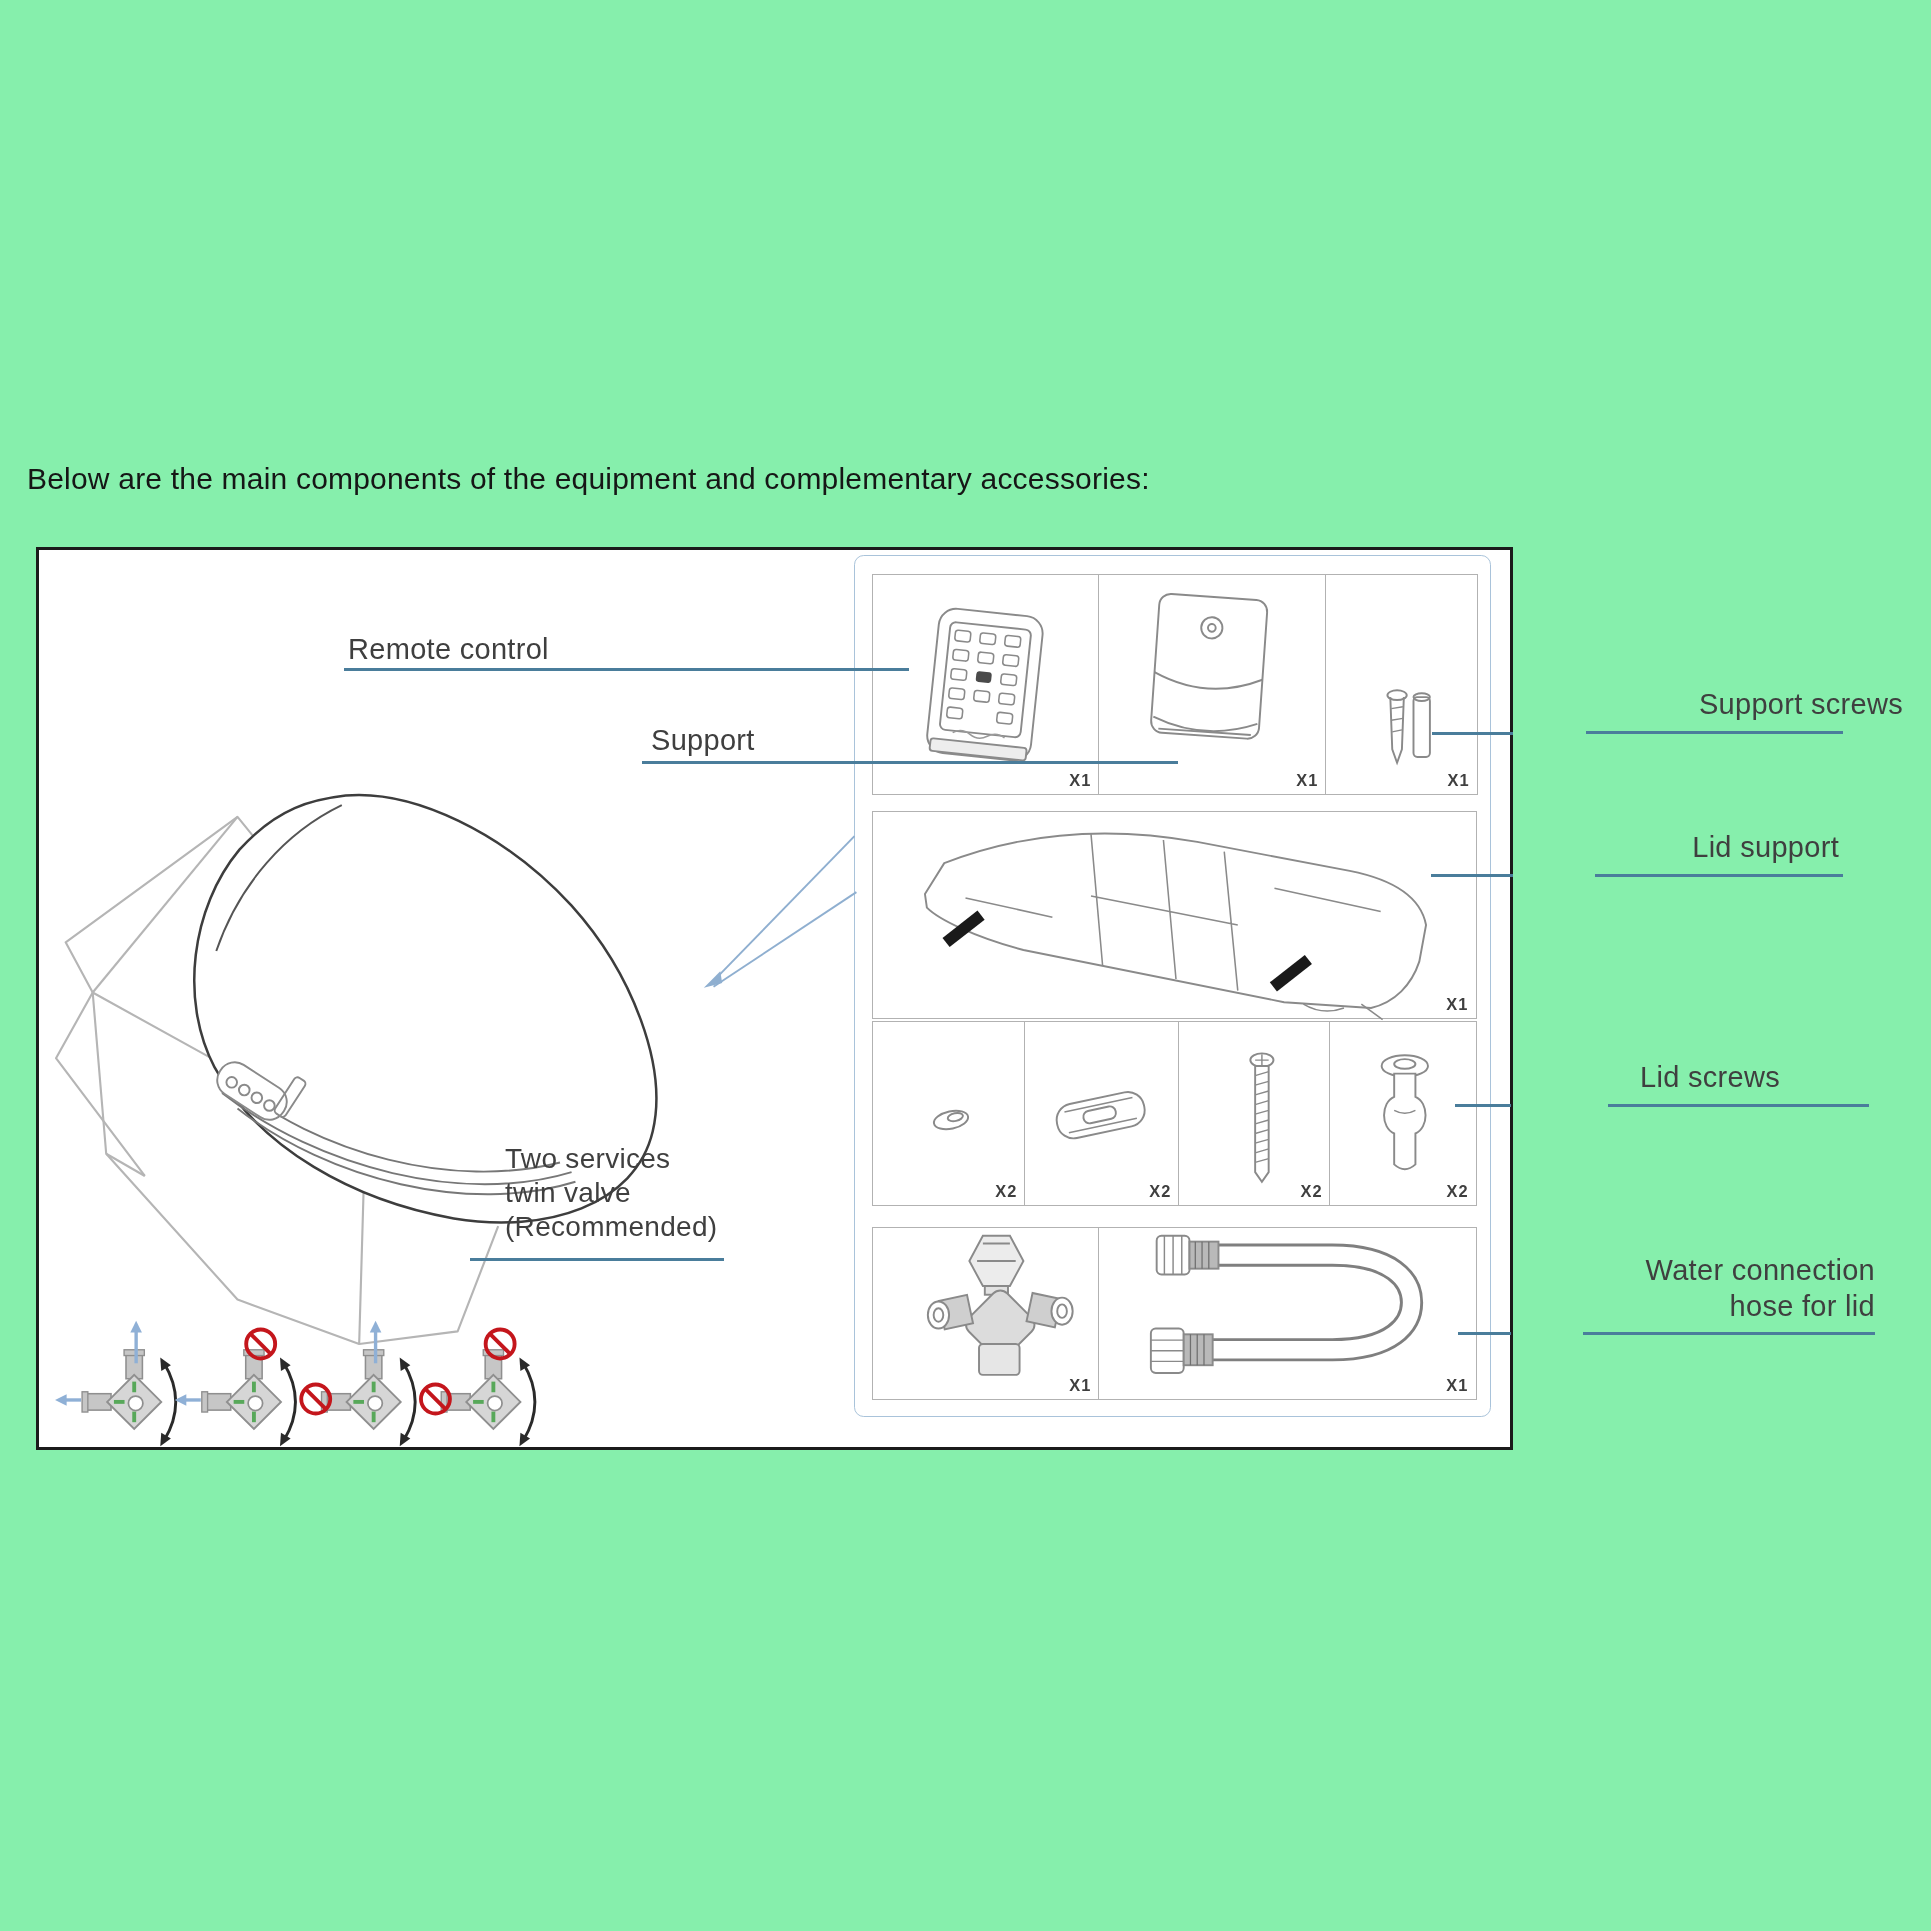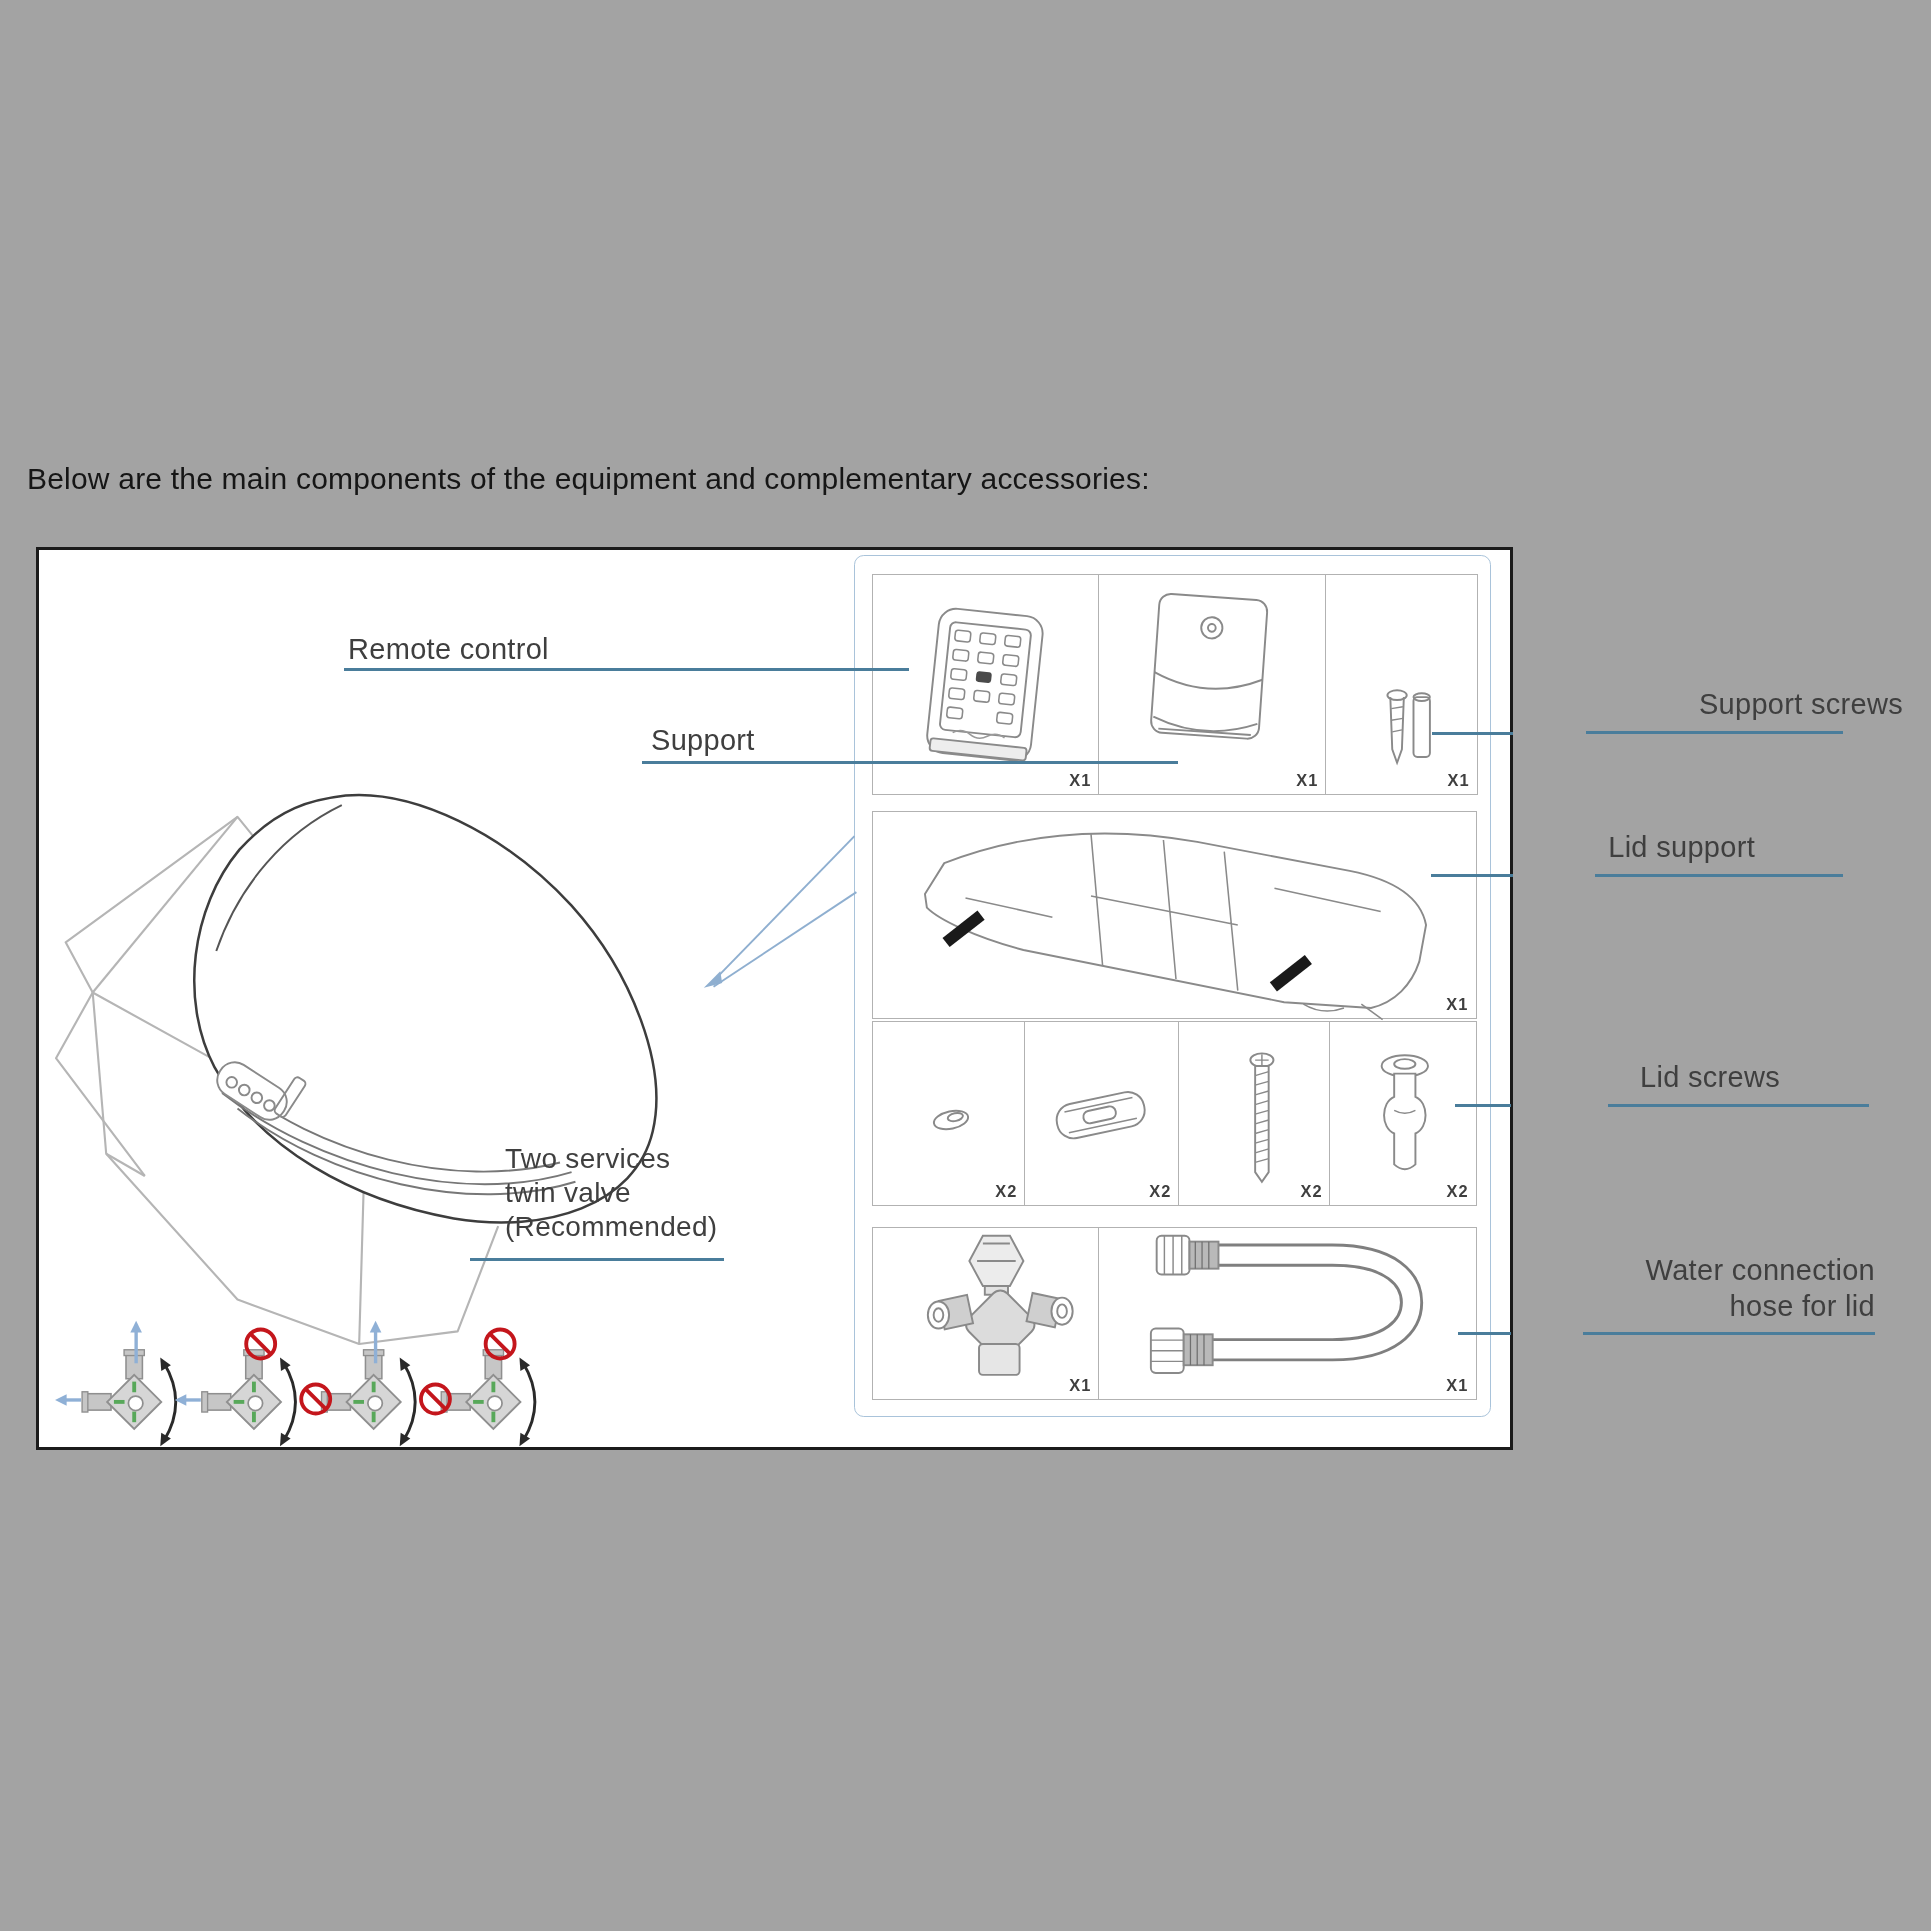--- a/index.html
+++ b/index.html
@@ -1,16 +1,16 @@
 <!DOCTYPE html>
 <html><head>
 <meta charset="utf-8">
 <style>
   html,body{margin:0;padding:0;background:#ffffff;}
-  #canvas{position:relative;width:1931px;height:1931px;background:#a3a3a3;overflow:hidden;
+  #canvas{position:relative;width:1931px;height:1931px;background:#86efac;overflow:hidden;
           font-family:"Liberation Sans","DejaVu Sans",sans-serif;}
   .heading{position:absolute;left:27px;top:462px;font-size:30px;color:#161616;letter-spacing:0.2px;white-space:nowrap;}
   .frame{position:absolute;left:36px;top:547px;width:1477px;height:903px;border:3.9px solid #1b1b1b;box-sizing:border-box;background:#ffffff;}
   .panel{position:absolute;left:854px;top:555px;width:637px;height:862px;border:1.9px solid #a9c3da;border-radius:9.7px;box-sizing:border-box;background:#ffffff;}
   .prow{position:absolute;display:flex;}
   .pcell{position:relative;border:1.9px solid #b2b2b2;box-sizing:border-box;background:#ffffff;}
   .pcell + .pcell{margin-left:-1.9px;}
   .qty{position:absolute;right:7.7px;bottom:3.9px;font-size:16.4px;font-weight:700;color:#3f3f3f;letter-spacing:1px;}
   .lbl{position:absolute;font-size:29px;color:#3f3f3f;letter-spacing:0.3px;white-space:nowrap;}
   .lbl.r{text-align:right;white-space:normal;}
@@ -307,21 +307,21 @@
   <div class="lbl" style="left:348px;top:633px;">Remote control</div>
   <div class="tline" style="left:344px;top:668px;width:565px;"></div>
 
   <div class="lbl" style="left:640px;top:724px;margin-left:11px;">Support</div>
   <div class="tline" style="left:642px;top:761px;width:536px;"></div>
 
   <div class="lbl r" style="left:1608px;top:688px;width:295px;">Support screws</div>
   <div class="tline" style="left:1586px;top:731px;width:257px;"></div>
   <div class="tline" style="left:1432px;top:732px;width:81px;"></div>
 
-  <div class="lbl r" style="left:1460px;top:831px;width:295px;">Lid support</div>
+  <div class="lbl r" style="left:1544px;top:831px;width:295px;">Lid support</div>
   <div class="tline" style="left:1595px;top:874px;width:248px;"></div>
   <div class="tline" style="left:1431px;top:874px;width:82px;"></div>
 
   <div class="lbl r" style="left:1490px;top:1061px;width:290px;">Lid screws</div>
   <div class="tline" style="left:1608px;top:1104px;width:261px;"></div>
   <div class="tline" style="left:1455px;top:1104px;width:56px;"></div>
 
   <div class="lbl r" style="left:1564px;top:1252px;width:311px;line-height:36px;">
     <span>Water connection</span><br>
     <span>hose for lid</span>

